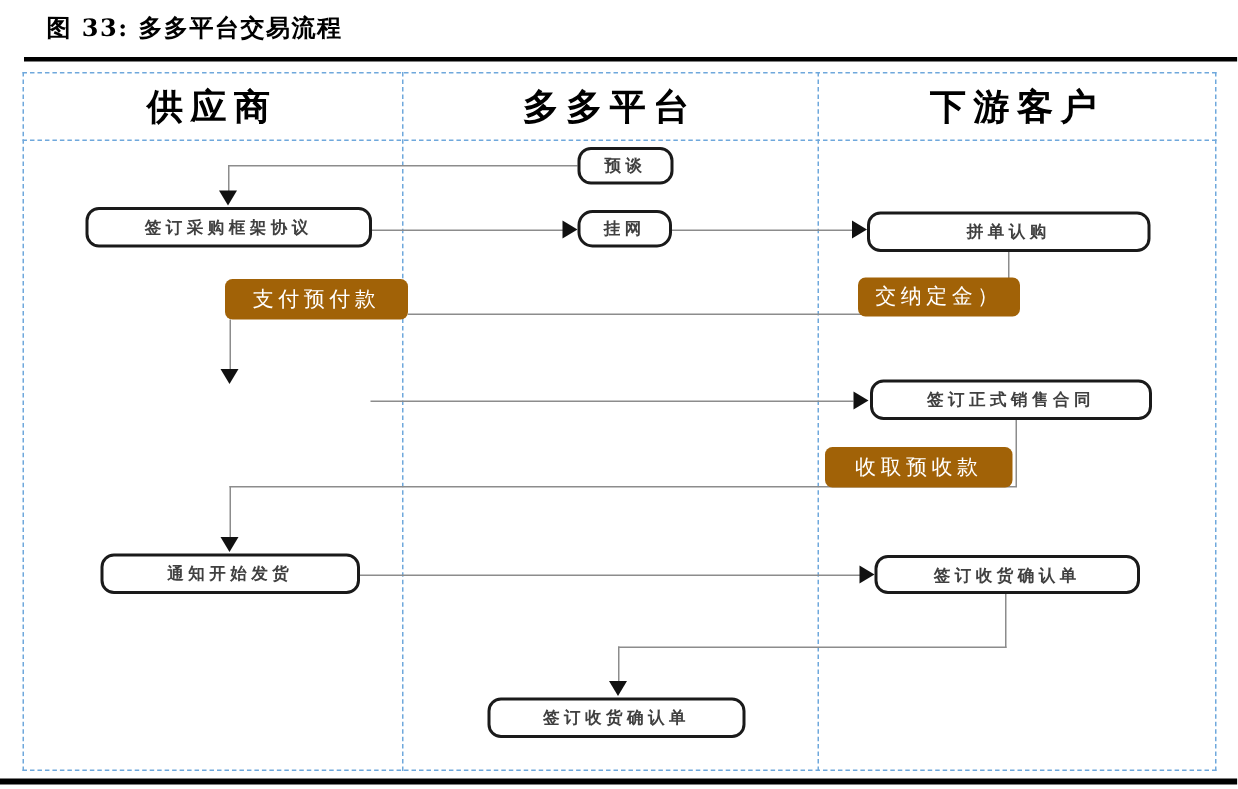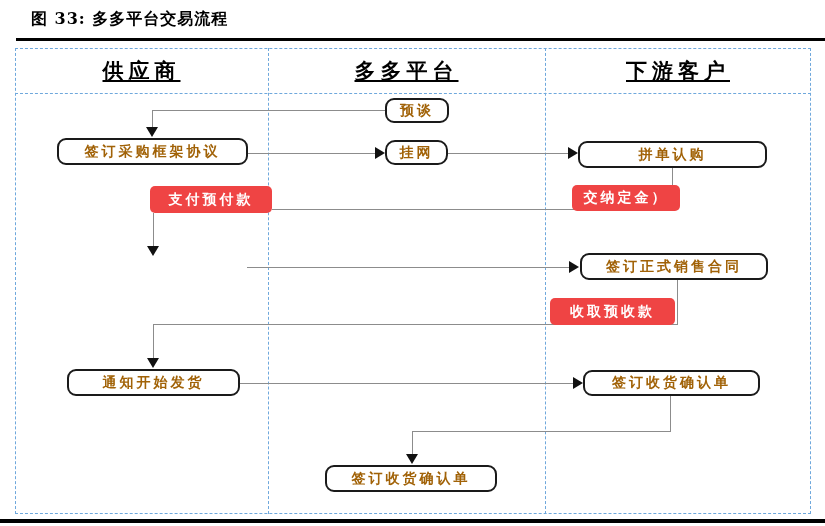--- a/index.html
+++ b/index.html
@@ -10,29 +10,29 @@
   .rule{position:absolute;background:#000;}
   .rule-top{left:16px;top:38px;width:809px;height:3px;}
   .rule-bottom{left:0px;top:519px;width:825px;height:4px;}
   .lane-frame{position:absolute;left:15px;top:48px;width:796px;height:466px;
               border:1px dashed #6FA8DC;box-sizing:border-box;}
   .lane-div{position:absolute;top:48px;height:466px;width:0;border-left:1px dashed #6FA8DC;}
   .lane-div.d1{left:268px;} .lane-div.d2{left:545px;}
   .head-underline{position:absolute;left:15px;top:93px;width:796px;height:0;
                   border-top:1px dashed #6FA8DC;}
   .lane-head{position:absolute;top:56px;height:30px;display:flex;align-items:center;
-             justify-content:center;font-size:21px;font-weight:bold;color:#000;
-             letter-spacing:5px;text-decoration:underline;}
+             justify-content:center;font-size:24px;font-weight:bold;color:#000;
+             letter-spacing:5px;}
   .lh1{left:15px;width:253px;} .lh2{left:268px;width:277px;} .lh3{left:545px;width:266px;}
   .node{position:absolute;background:#fff;border:2px solid #1a1a1a;border-radius:9px;
         box-sizing:border-box;display:flex;align-items:center;justify-content:center;
-        font-size:14px;font-weight:bold;color:#a16207;letter-spacing:3px;white-space:nowrap;}
-  .bluebox{position:absolute;background:#ef4444;border-radius:5px;box-sizing:border-box;
+        font-size:11px;font-weight:bold;color:#404040;letter-spacing:3px;white-space:nowrap;}
+  .bluebox{position:absolute;background:#a16207;border-radius:5px;box-sizing:border-box;
         display:flex;align-items:center;justify-content:center;font-size:14px;
-        font-weight:bold;color:#fff;letter-spacing:3px;white-space:nowrap;}
+        font-weight:normal;color:#fff;letter-spacing:3px;white-space:nowrap;}
   .hline,.vline{position:absolute;background:#8C8C8C;}
   .hline{height:1px;} .vline{width:1px;}
   .arrow-down{position:absolute;width:0;height:0;border-left:6px solid transparent;
         border-right:6px solid transparent;border-top:10px solid #111;}
   .arrow-right{position:absolute;width:0;height:0;border-top:6px solid transparent;
         border-bottom:6px solid transparent;border-left:10px solid #111;}
 </style>
 </head>
 <body>
 

